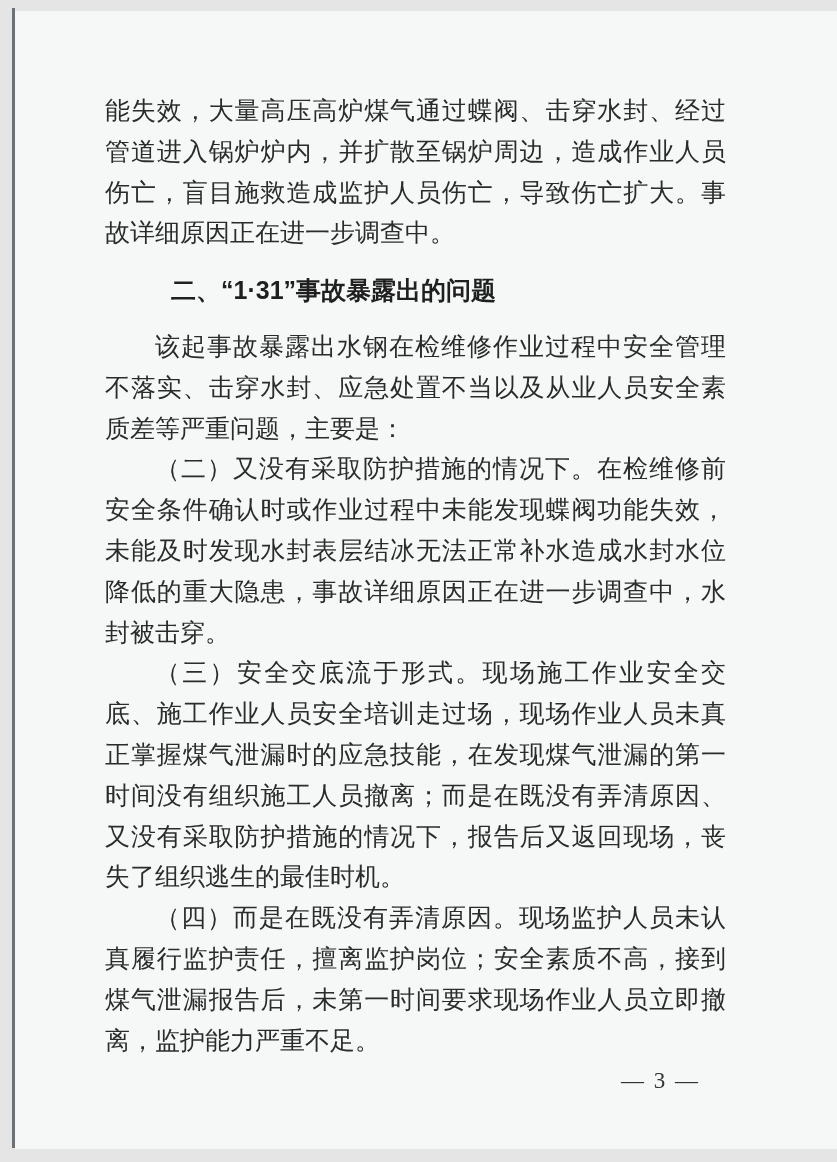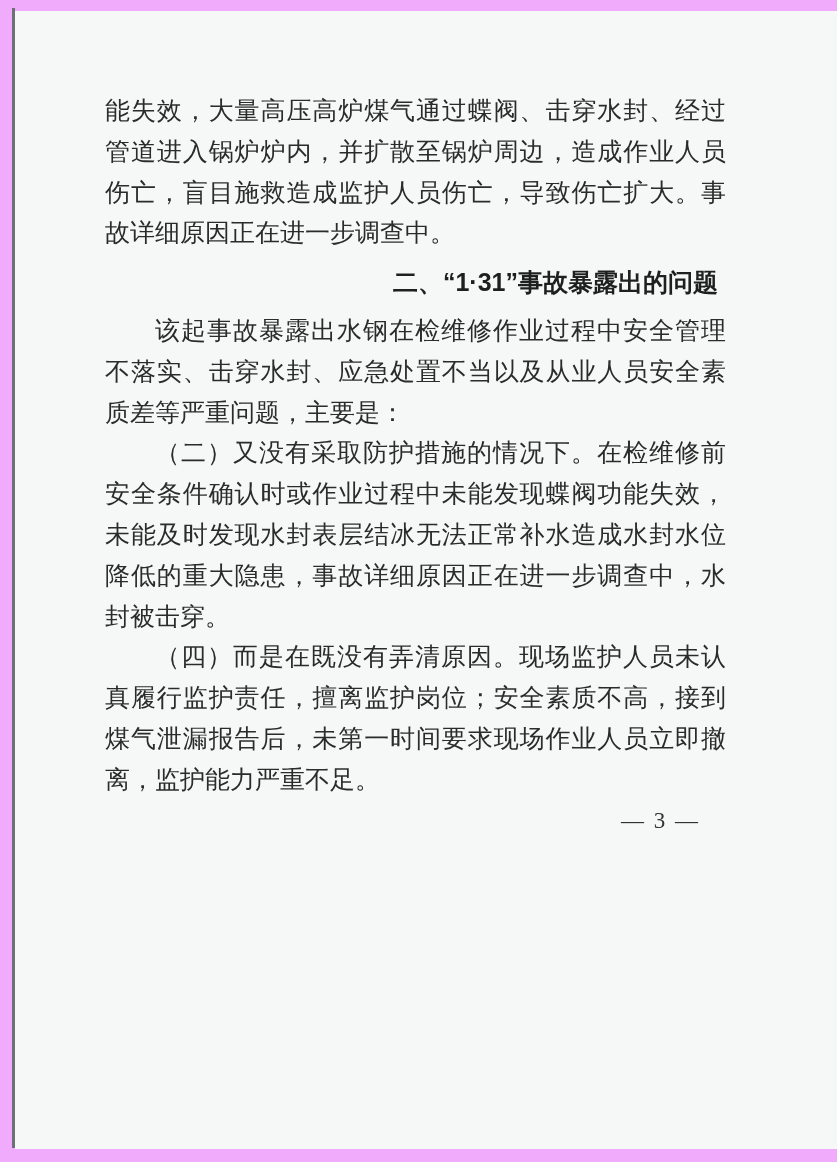--- a/index.html
+++ b/index.html
@@ -8,21 +8,21 @@
     background: #fcfdfd;
     width: 837px;
     height: 1162px;
     overflow: hidden;
     font-family: "Liberation Serif", "DejaVu Serif", serif;
   }
   .scan-page {
     position: relative;
     width: 837px;
     height: 1162px;
-    background: #f0abfc;
+    background: #e5e5e5;
   }
   .paper {
     position: absolute;
     left: 15px;
     top: 11px;
     width: 822px;
     height: 1138px;
     background: #f5f8f7;
   }
   .spine-line {
@@ -45,28 +45,28 @@
     text-justify: inter-ideograph;
   }
   .para {
     margin: 0;
     text-indent: 2em;
   }
   .para.no-indent {
     text-indent: 0;
   }
   .section-heading {
-    margin: 8px;
+    margin: 16px;
     text-indent: 2em;
     font-weight: bold;
     font-family: "Liberation Sans", "DejaVu Sans", sans-serif;
     color: #1f1f1f;
     font-size: 25px;
     line-height: 40.8px;
-    text-align: right;
+    text-align: left;
   }
   .item-lead {
     
     color: #2b2b2b;
   }
   .page-number-row {
     margin: 0;
     text-align: right;
     padding-right: 26px;
     font-size: 23px;
@@ -88,20 +88,21 @@
 
     <p class="para no-indent">能失效，大量高压高炉煤气通过蝶阀、击穿水封、经过管道进入锅炉炉内，并扩散至锅炉周边，造成作业人员伤亡，盲目施救造成监护人员伤亡，导致伤亡扩大。事故详细原因正在进一步调查中。</p>
 
     <h2 class="section-heading">二、“1·31”事故暴露出的问题</h2>
 
     <p class="para">该起事故暴露出水钢在检维修作业过程中安全管理不落实、击穿水封、应急处置不当以及从业人员安全素质差等严重问题，主要是：</p>
 
 
     <p class="para"><span class="item-lead">（二）又没有采取防护措施的情况下。</span><span>在检维修前安全条件确认时或作业过程中未能发现蝶阀功能失效，未能及时发现水封表层结冰无法正常补水造成水封水位降低的重大隐患，事故详细原因正在进一步调查中，水封被击穿。</span></p>
 
+    <p class="para"><span class="item-lead">（三）安全交底流于形式。</span><span>现场施工作业安全交底、施工作业人员安全培训走过场，现场作业人员未真正掌握煤气泄漏时的应急技能，在发现煤气泄漏的第一时间没有组织施工人员撤离；而是在既没有弄清原因、又没有采取防护措施的情况下，报告后又返回现场，丧失了组织逃生的最佳时机。</span></p>
 
     <p class="para"><span class="item-lead">（四）而是在既没有弄清原因。</span><span>现场监护人员未认真履行监护责任，擅离监护岗位；安全素质不高，接到煤气泄漏报告后，未第一时间要求现场作业人员立即撤离，监护能力严重不足。</span></p>
 
     <p class="page-number-row">— 3 —</p>
 
   </div>
 
 </div>
 
 </body></html>

